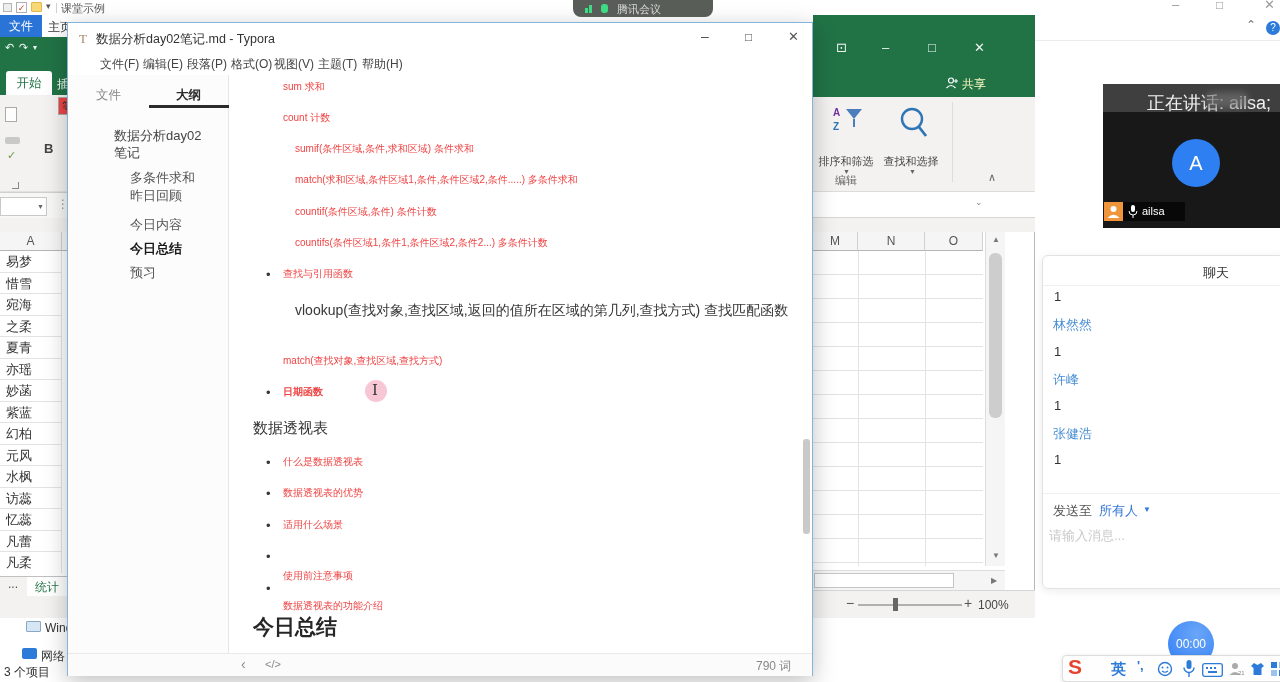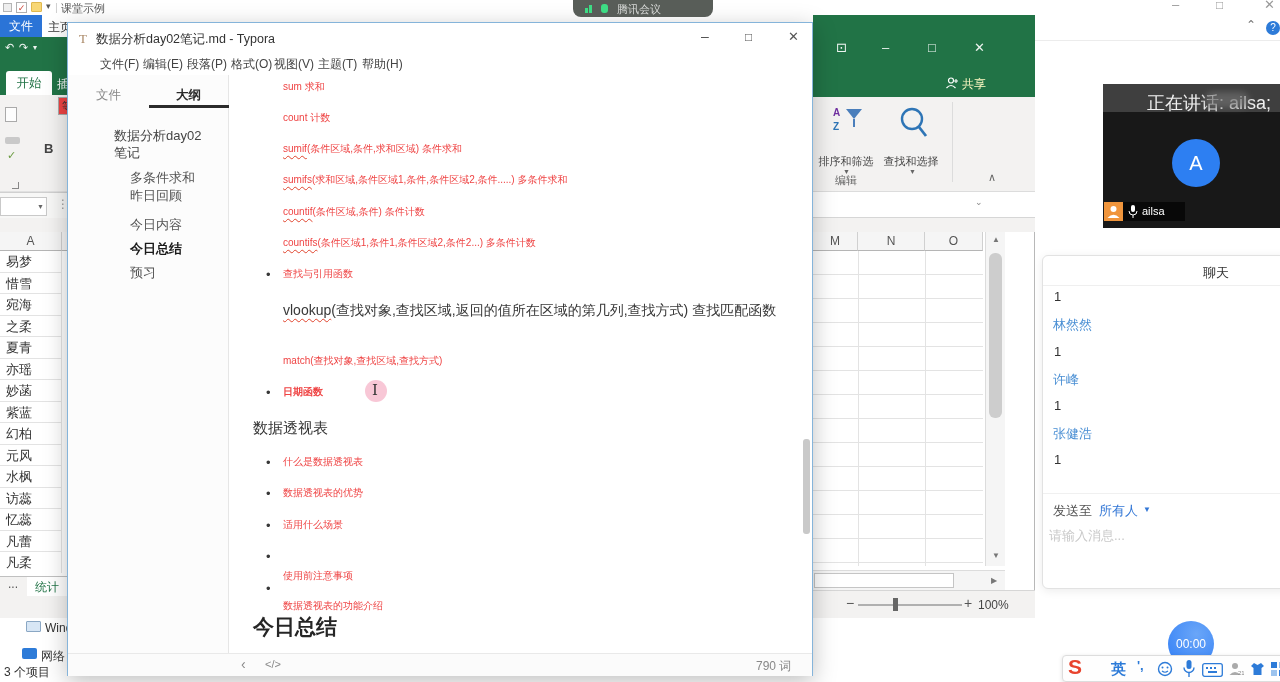--- a/index.html
+++ b/index.html
@@ -21,21 +21,21 @@
   .xl-grid{background:repeating-linear-gradient(to bottom,#ffffff 0px,#ffffff 23px,#e3e3e3 23px,#e3e3e3 24px);}
   .vline{background:#e3e3e3;width:1px;}
   .scroll-track{background:#f5f5f5;}
   .scroll-thumb{background:#cdcdcd;border-radius:6px;}
   .arrow{color:#777;font-size:8px;line-height:1;}
   
   #typora{background:#fff;border:1px solid #85b4da;box-shadow:0 6px 22px rgba(0,0,0,.25);}
   .menu-item{font-size:12px;color:#444;margin-left:24px;}
   .sb-item{font-size:13px;color:#555;}
   .body-line{font-size:10px;color:#ef4444;white-space:nowrap;text-align:center;}
-  .sq{text-decoration:underline;text-decoration-style:wavy;text-decoration-color:#e0442e;text-decoration-thickness:1px;text-underline-offset:3px;}
+  .sq{text-decoration-style:wavy;text-decoration-color:#e0442e;text-decoration-thickness:1px;text-underline-offset:3px;margin-left:12px;}
   .bullet-dot{position:absolute;font-size:13px;color:#383838;}
   .winctl{color:#555;}
   
   .chat-name{font-size:13px;color:#4a8fd4;}
   .chat-msg{font-size:13px;color:#333;}
   .blue{color:#2d7bd8;}
   .gray-sep{background:#ececec;height:1px;}
 </style>
 </head>
 <body>
@@ -210,21 +210,21 @@
     <div class="abs" style="left:46px;top:104px;width:90px;font-size:13px;color:#444;line-height:17px;">数据分析day02笔记</div>
     <span class="abs sb-item" style="left:62px;top:146px;">多条件求和</span>
     <span class="abs sb-item" style="left:62px;top:164px;">昨日回顾</span>
     <span class="abs sb-item" style="left:62px;top:193px;">今日内容</span>
     <span class="abs sb-item" style="left:62px;top:217px;font-weight:bold;color:#1a1a1a;">今日总结</span>
     <span class="abs sb-item" style="left:62px;top:241px;">预习</span>
 
     <span class="abs body-line" style="left:215px;top:57px;">sum 求和</span>
     <span class="abs body-line" style="left:215px;top:88px;">count 计数</span>
     <span class="abs body-line" style="left:215px;top:119px;"><span class="sq">sumif</span><span>(条件区域,条件,求和区域) 条件求和</span></span>
-    <span class="abs body-line" style="left:215px;top:150px;"><span class="sq">sumifs</span><span>(求和区域,条件区域1,条件,条件区域2,条件.....) 多条件求和</span></span>
+    <span class="abs body-line" style="left:215px;top:150px;"><span class="sq">match</span><span>(求和区域,条件区域1,条件,条件区域2,条件.....) 多条件求和</span></span>
     <span class="abs body-line" style="left:215px;top:182px;"><span class="sq">countif</span><span>(条件区域,条件)  条件计数</span></span>
     <span class="abs body-line" style="left:215px;top:213px;"><span class="sq">countifs</span><span>(条件区域1,条件1,条件区域2,条件2...) 多条件计数</span></span>
     <span class="bullet-dot" style="left:198px;top:244px;">•</span>
     <span class="abs body-line" style="left:215px;top:244px;">查找与引用函数</span>
     <div class="abs" style="left:215px;top:274px;width:506px;font-size:14px;color:#383838;line-height:27px;"><span class="sq">vlookup</span><span>(查找对象,查找区域,返回的值所在区域的第几列,查找方式) 查找匹配函数</span></div>
     <span class="abs body-line" style="left:215px;top:331px;">match(查找对象,查找区域,查找方式)</span>
     <span class="bullet-dot" style="left:198px;top:362px;">•</span>
     <span class="abs body-line" style="left:215px;top:362px;font-weight:bold;">日期函数</span>
 
     <span class="abs" style="left:297px;top:357px;width:22px;height:22px;border-radius:50%;background:rgba(236,107,146,.38);"></span>

